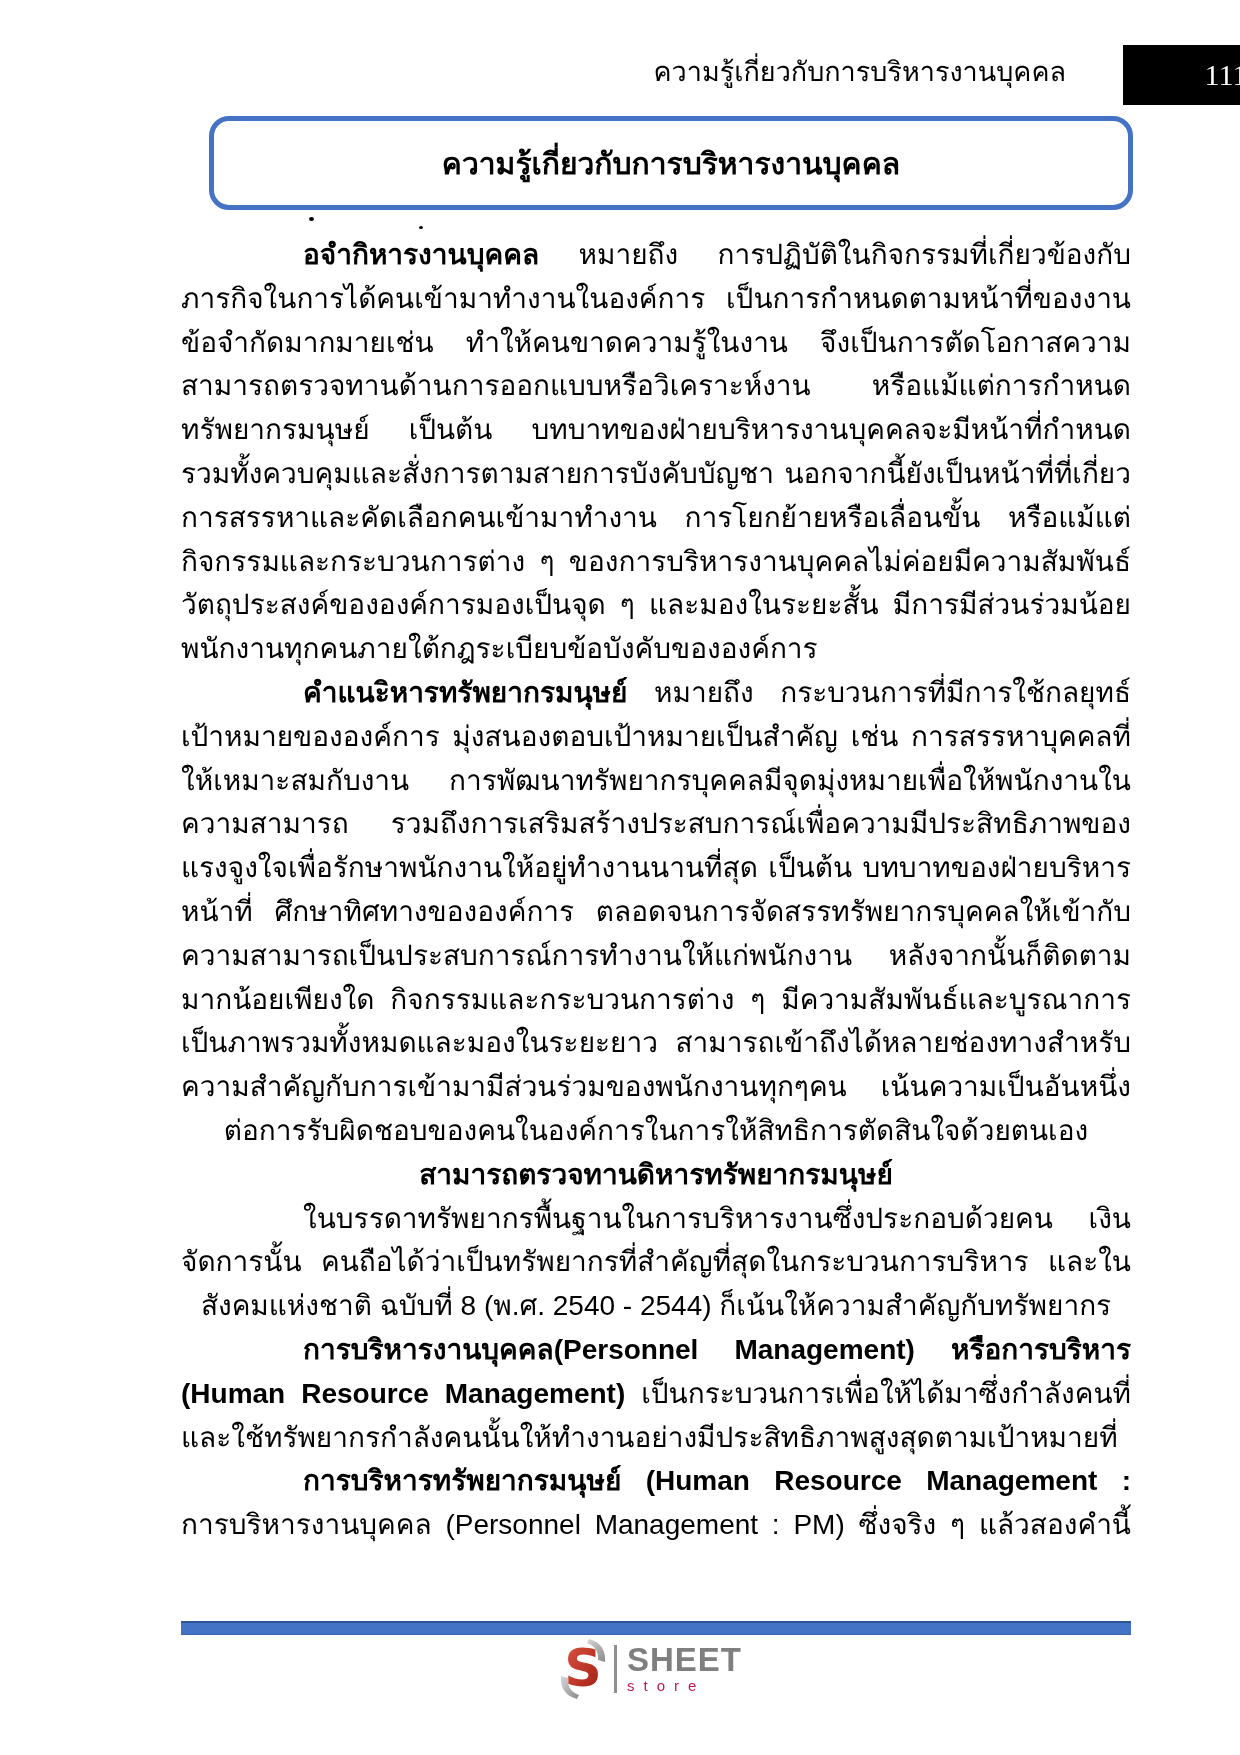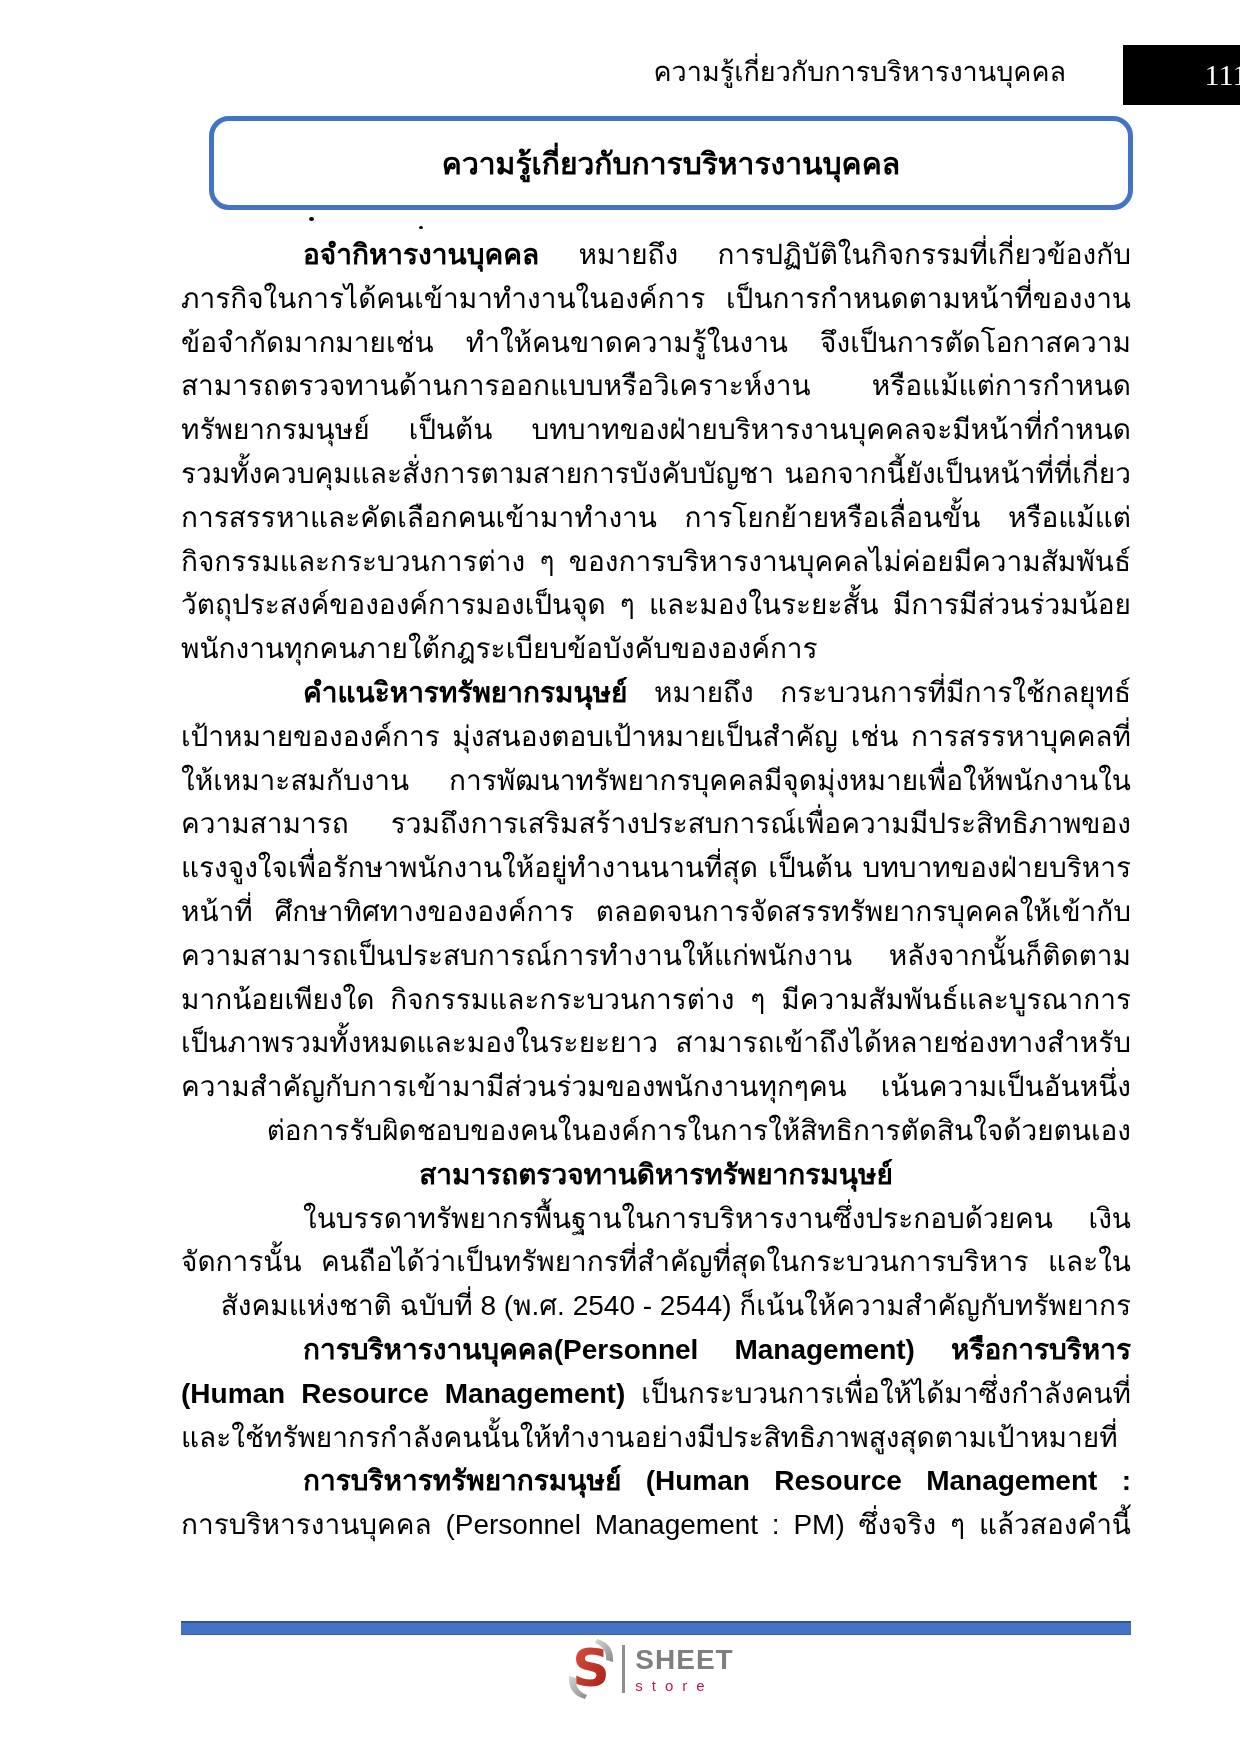--- a/index.html
+++ b/index.html
@@ -13,32 +13,32 @@
   .pagenum-box span{color:#fff;font-family:"Liberation Serif",serif;font-size:30px;}
   
   .title-box{position:absolute;left:178px;top:116px;width:924px;height:94px;box-sizing:border-box;
              border:5px solid #4472C4;border-radius:20px;display:flex;align-items:center;justify-content:center;}
   .title-box span{font-weight:bold;font-size:30px;}
   .speck{position:absolute;background:#000;border-radius:50%;}
   
   .body-text{position:absolute;left:150px;top:233px;width:950px;font-size:28px;}
   .bline{height:43.8px;line-height:43.8px;white-space:nowrap;text-align:justify;overflow:visible;}
   .bline.just{text-align:justify;text-align-last:justify;white-space:normal;height:43.8px;overflow:hidden;}
-  .bline.nojust{text-align:right;text-align-last:left;white-space:normal;height:43.8px;overflow:hidden;}
+  .bline.nojust{text-align:center;text-align-last:left;white-space:normal;height:43.8px;overflow:hidden;}
   .bline.ind{text-indent:122px;}
   .bline b{font-weight:700;}
   .bline.center-h{text-align:center;text-align-last:center;font-weight:700;}
   
   .footer-bar{position:absolute;left:150px;top:1621px;width:950px;height:11px;background:#4472C4;
               border-top:2px solid #2E5595;border-bottom:1px solid #3A60A8;box-sizing:content-box;}
   .footer-logo{position:absolute;left:0;top:1638px;width:1240px;display:flex;align-items:center;justify-content:center;}
   .logo-icon{display:block;}
   .logo-divider{width:3px;height:48px;background:#8f8f8f;margin:0 10px 0 8px;}
   .logo-textcol{display:flex;flex-direction:column;justify-content:center;}
-  .logo-brand{font-size:28px;font-weight:bold;color:#7f7f7f;letter-spacing:1px;line-height:32px;text-align:center;}
+  .logo-brand{font-size:33px;font-weight:bold;color:#7f7f7f;letter-spacing:1px;line-height:32px;text-align:center;}
   .logo-sub{font-size:15px;color:#be185d;letter-spacing:9px;line-height:16px;margin-top:2px;}
 </style>
 </head>
 <body>
 
 <div class="page">
 
   <div class="hdr-title">ความรู้เกี่ยวกับการบริหารงานบุคคล</div>
   <div class="pagenum-box">
     <span>111</span>

